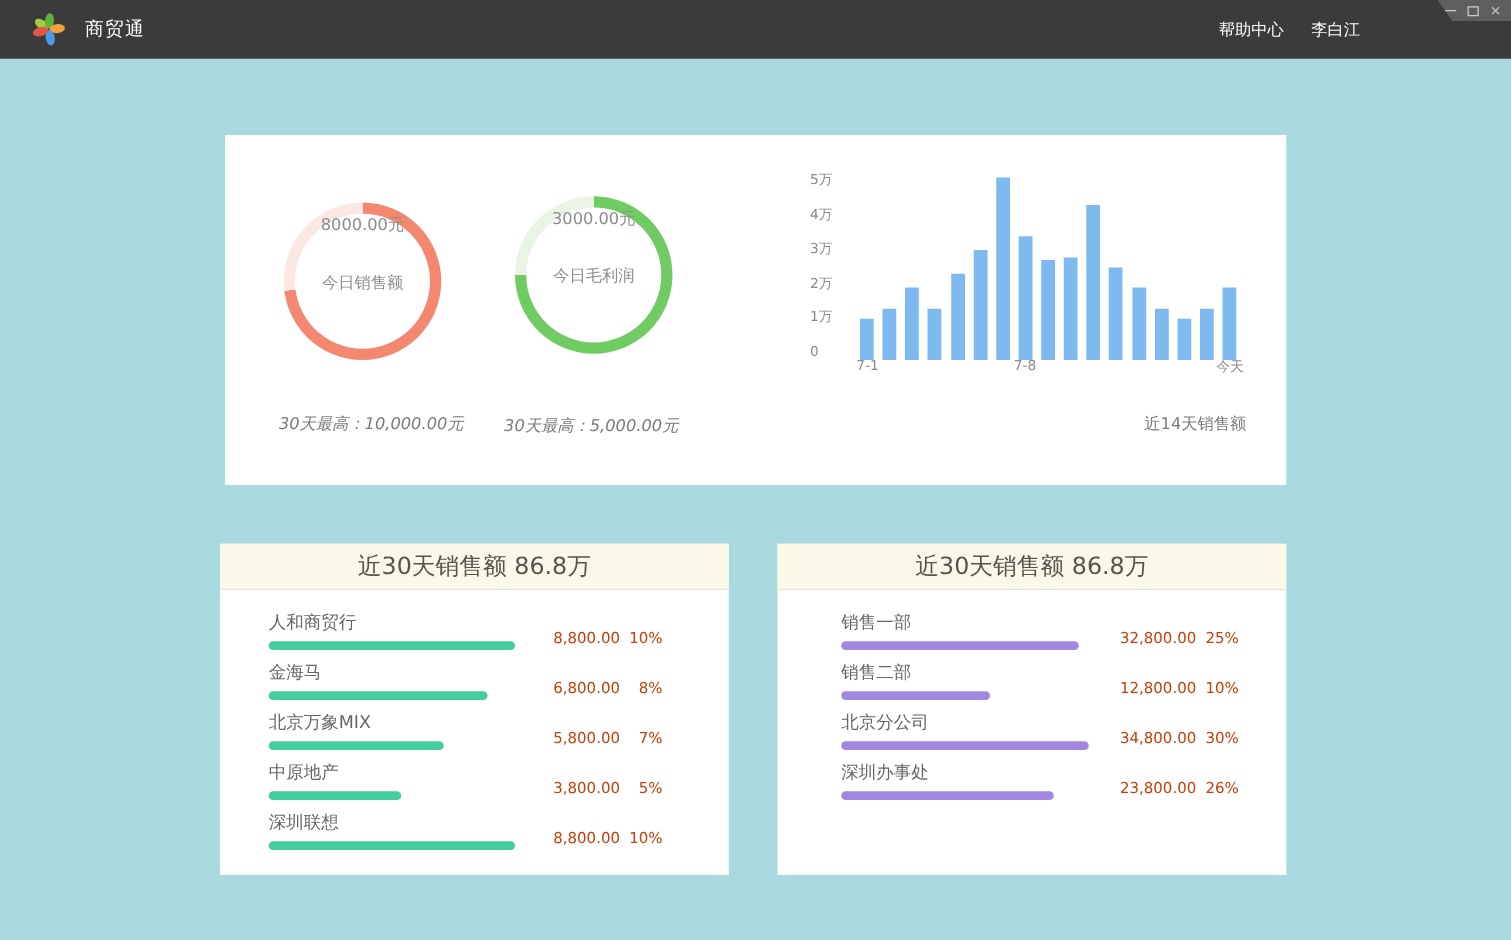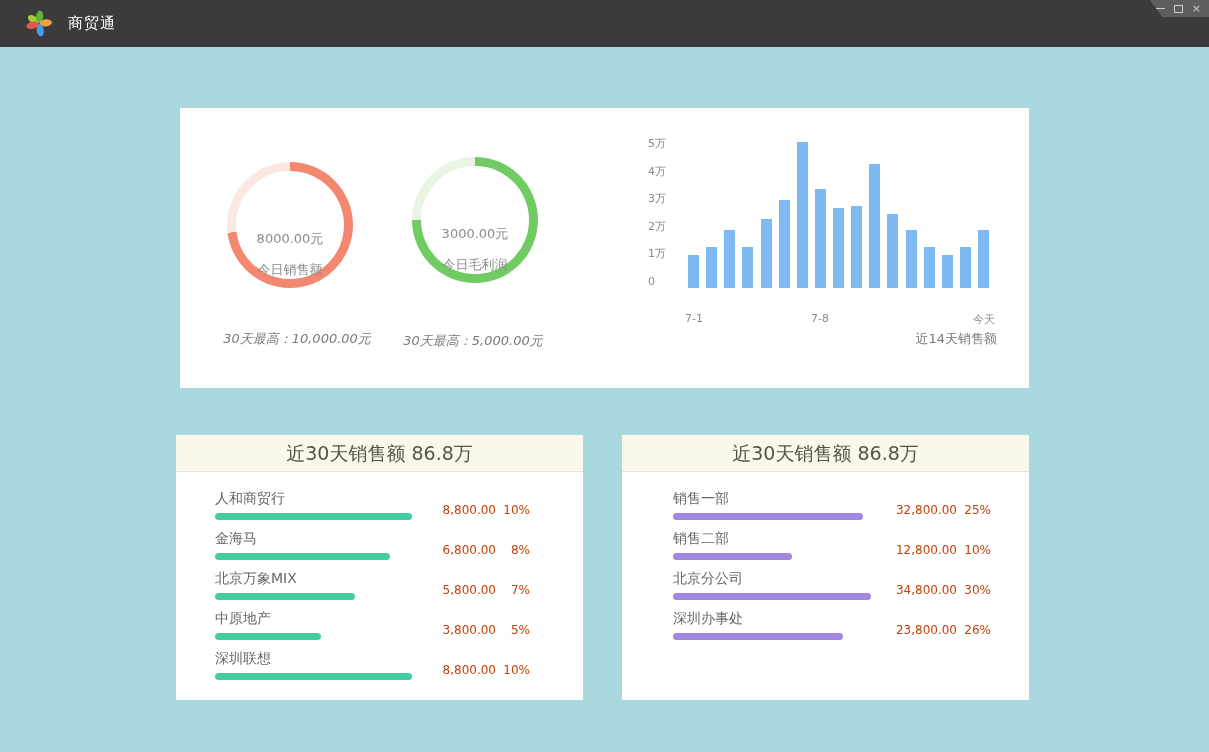--- a/index.html
+++ b/index.html
@@ -26,33 +26,33 @@
   .card-bl{left:176px;top:435px;width:407px;height:265px;--bar:#44CE9D;}
   .card-br{left:622px;top:435px;width:407px;height:265px;--bar:#A187E0;}
 
   
   .donut{position:absolute;width:126px;height:126px;border-radius:50%;
     background:conic-gradient(var(--c) var(--p,75%),var(--t) 0);
     display:flex;align-items:center;justify-content:center;}
   .donut-1{left:47px;top:54px;--c:#F4876F;--t:#FBE8E3;}
   .donut-2{left:232px;top:49px;--c:#71CB63;--t:#E9F4E4;}
   .hole{width:108px;height:108px;border-radius:50%;background:#FFFFFF;
-    display:flex;flex-direction:column;align-items:center;justify-content:flex-end;gap:13px;}
+    display:flex;flex-direction:column;align-items:center;justify-content:flex-start;gap:28px;}
   .ring-value,.ring-label{font-size:13px;color:#8C8C8C;}
   .footnote{position:absolute;font-size:13px;color:#7A7A7A;text-align:center;white-space:nowrap;font-style:italic;}
   .fn-1{left:22px;top:222px;width:190px;}
   .fn-2{left:203px;top:224px;width:180px;}
 
   
   .yt{position:absolute;left:468px;font-size:11px;color:#8A8A8A;height:13px;line-height:13px;}
   .yt1{top:29px}.yt2{top:57px}.yt3{top:84px}.yt4{top:112px}.yt5{top:139px}.yt6{top:167px}
   .bars{position:absolute;left:508px;top:30px;width:301px;height:150px;
     display:flex;align-items:flex-end;justify-content:space-between;}
   .vbar{width:11px;background:#7EB9F0;}
-  .xt{position:absolute;top:204px;width:44px;text-align:center;font-size:11px;color:#8A8A8A;}
+  .xt{position:absolute;top:178px;width:44px;text-align:center;font-size:11px;color:#8A8A8A;}
   .xt1{left:492px}.xt2{left:618px}.xt3{left:782px}
   .chart-title{position:absolute;left:515px;top:222px;width:302px;text-align:right;font-size:13px;color:#7A7A7A;}
 
   
   .card-header{height:36px;line-height:36px;background:#FAF8E9;border-bottom:1px solid #E7E4D3;
     text-align:center;font-size:19px;color:#55554D;}
   .rows{position:relative;padding:19px 53px 0 39px;}
   .card-br .rows{padding:19px 38px 0 51px;}
   .rowitem{position:relative;margin-bottom:11px;}
   .row-label{font-size:14px;color:#666666;line-height:15px;margin-bottom:7px;}
@@ -80,20 +80,24 @@
           <ellipse cx="0" cy="-6.8" rx="3.6" ry="6.2" fill="#F3A13C"></ellipse>
         </g>
       <g transform="rotate(170)">
           <ellipse cx="0" cy="-6.8" rx="3.6" ry="6.2" fill="#4D9BE8"></ellipse>
         </g>
       <g transform="rotate(255)">
           <ellipse cx="0" cy="-6.8" rx="3.6" ry="6.2" fill="#E0584A"></ellipse>
         </g>
     </svg>
     <div class="app-title">商贸通</div>
+    <div class="tb-right">
+      <span class="tb-link">帮助中心</span>
+      <span class="tb-link">李白江</span>
+    </div>
     <div class="win-controls">
       <span class="wc wc-min"></span>
       <span class="wc wc-max"></span>
       <span class="wc wc-close">×</span>
     </div>
   </div>
 
   <div class="card card-top">
 
     <div class="donut donut-1" style="--p: 73%;">

